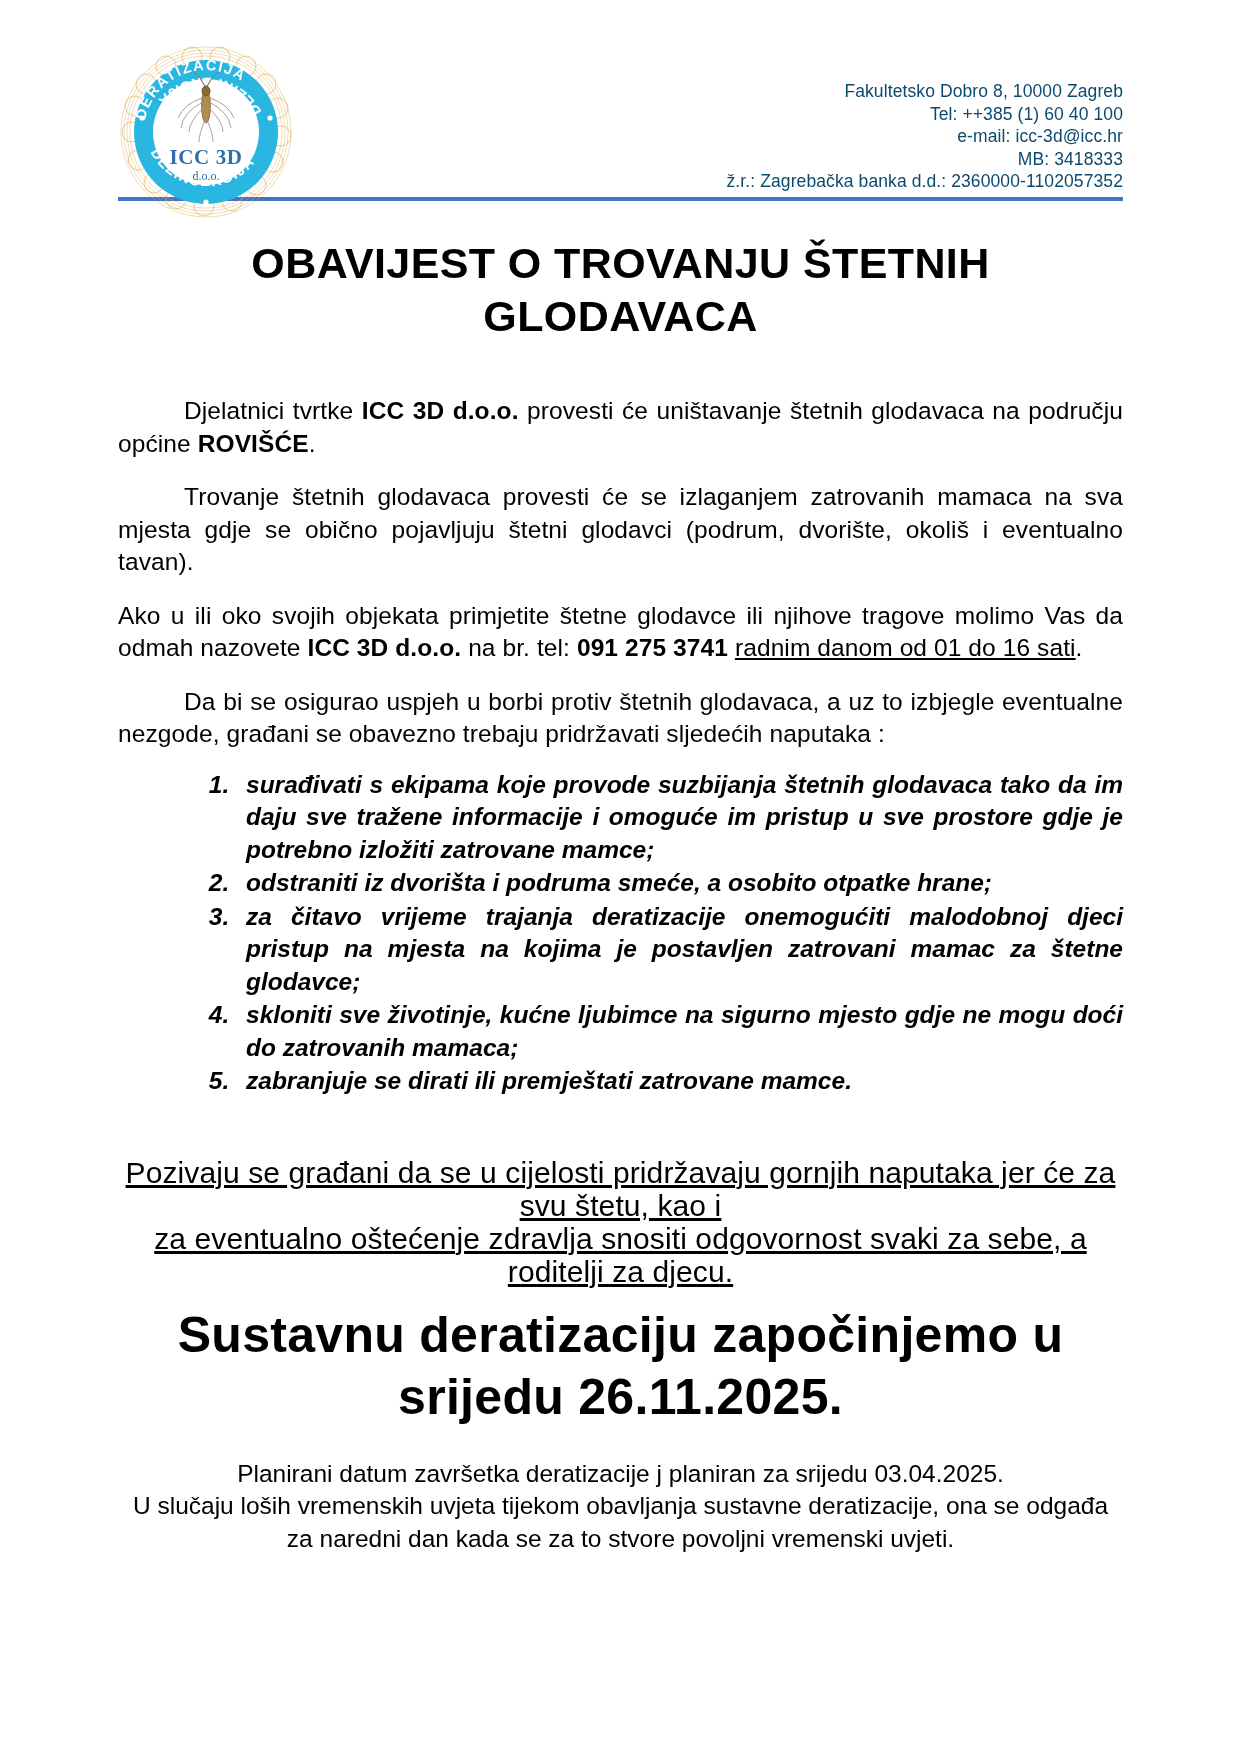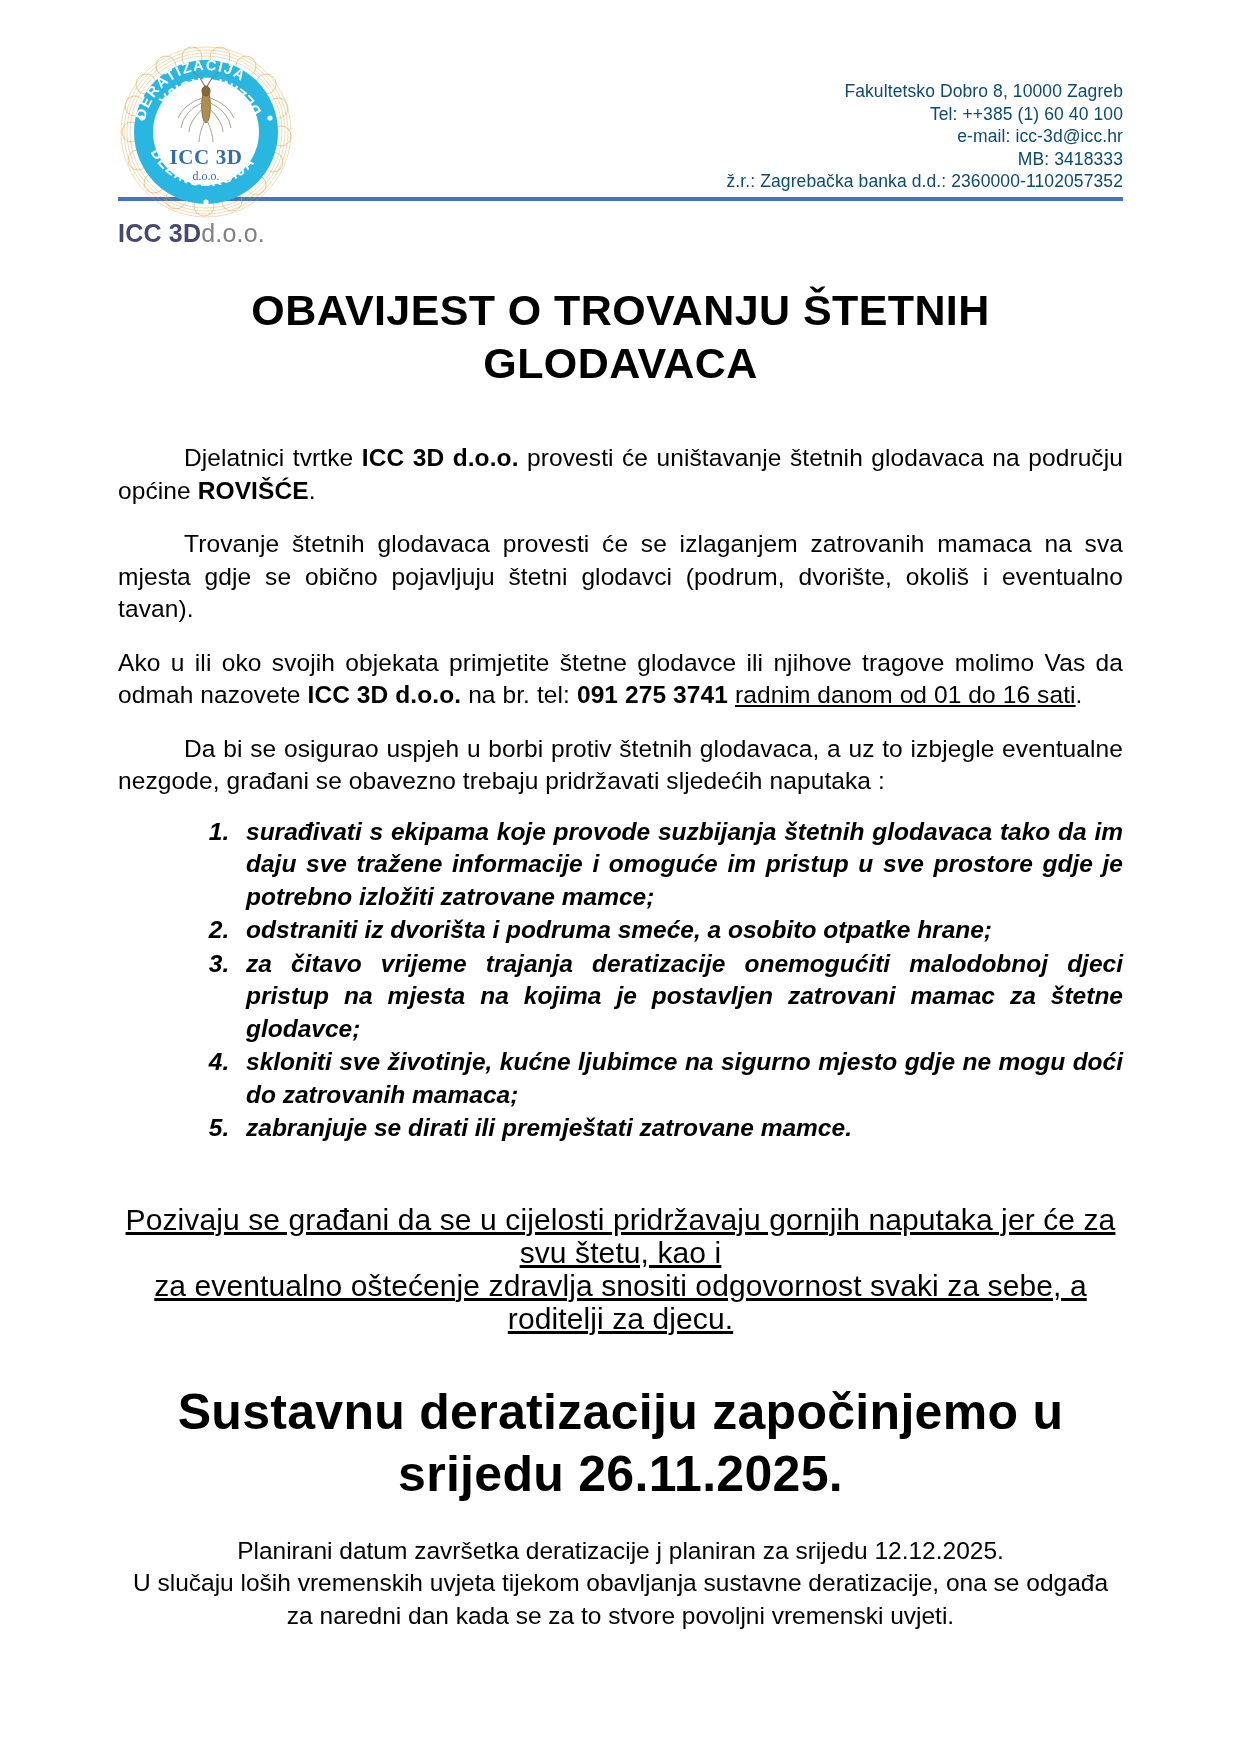--- a/index.html
+++ b/index.html
@@ -111,21 +111,21 @@
     font-family: "Liberation Sans Narrow", "Liberation Sans", sans-serif;
     font-size: 30px;
     line-height: 33px;
     text-align: center;
     text-decoration: underline;
     letter-spacing: .1px;
   }
   .callout span { display: block; }
 
   .bigdate {
-    margin-top: 46px;
+    margin-top: 16px;
     text-align: center;
     font-family: "Liberation Sans Narrow", "Liberation Sans", sans-serif;
     font-weight: bold;
     font-size: 50px;
     line-height: 62px;
     letter-spacing: .3px;
     padding: 0 40px;
   }
 
   .footer {
@@ -217,23 +217,20 @@
       <div>Fakultetsko Dobro 8, 10000 Zagreb</div>
       <div>Tel: ++385 (1) 60 40 100</div>
       <div>e-mail: icc-3d@icc.hr</div>
       <div>MB: 3418333</div>
       <div>ž.r.: Zagrebačka banka d.d.: 2360000-1102057352</div>
     </div>
   </div>
 
   <div class="rule"></div>
 
-  <div class="company">
-    <span class="b">ICC 3D</span><span class="l">d.o.o.</span>
-  </div>
 
   <div class="title">OBAVIJEST O TROVANJU ŠTETNIH GLODAVACA</div>
 
   <div class="body">
 
     <p class="para indent"><span>Djelatnici tvrtke </span><span class="b">ICC 3D d.o.o.</span><span> provesti će uništavanje štetnih glodavaca na području općine </span><span class="b">ROVIŠĆE</span><span>.</span></p>
 
     <p class="para indent">Trovanje štetnih glodavaca provesti će se  izlaganjem zatrovanih mamaca na sva mjesta gdje se obično pojavljuju štetni glodavci (podrum, dvorište, okoliš i eventualno tavan).</p>
 
     <p class="para"><span>Ako u ili oko svojih objekata primjetite štetne glodavce ili njihove tragove molimo Vas da odmah nazovete </span><span class="b">ICC 3D d.o.o.</span><span> na br. tel: </span><span class="b">091 275 3741</span><span> </span><span class="u">radnim danom od 01 do 16 sati</span><span>.</span></p>
@@ -249,19 +246,19 @@
     </ol>
 
     <div class="callout">
       <span>Pozivaju se građani da se u cijelosti pridržavaju gornjih naputaka jer će za svu štetu, kao i</span>
       <span>za eventualno oštećenje zdravlja snositi odgovornost svaki za sebe, a roditelji za djecu.</span>
     </div>
 
     <div class="bigdate">Sustavnu deratizaciju započinjemo u srijedu 26.11.2025.</div>
 
     <div class="footer">
-      <span>Planirani datum završetka deratizacije j planiran za srijedu 12.12.2025.</span>
+      <span>Planirani datum završetka deratizacije j planiran za srijedu 03.04.2025.</span>
       <span>U slučaju loših vremenskih uvjeta tijekom obavljanja sustavne deratizacije, ona se odgađa</span>
       <span>za naredni dan kada se za to stvore povoljni vremenski uvjeti.</span>
     </div>
 
   </div>
 </div>
 
 </body></html>

